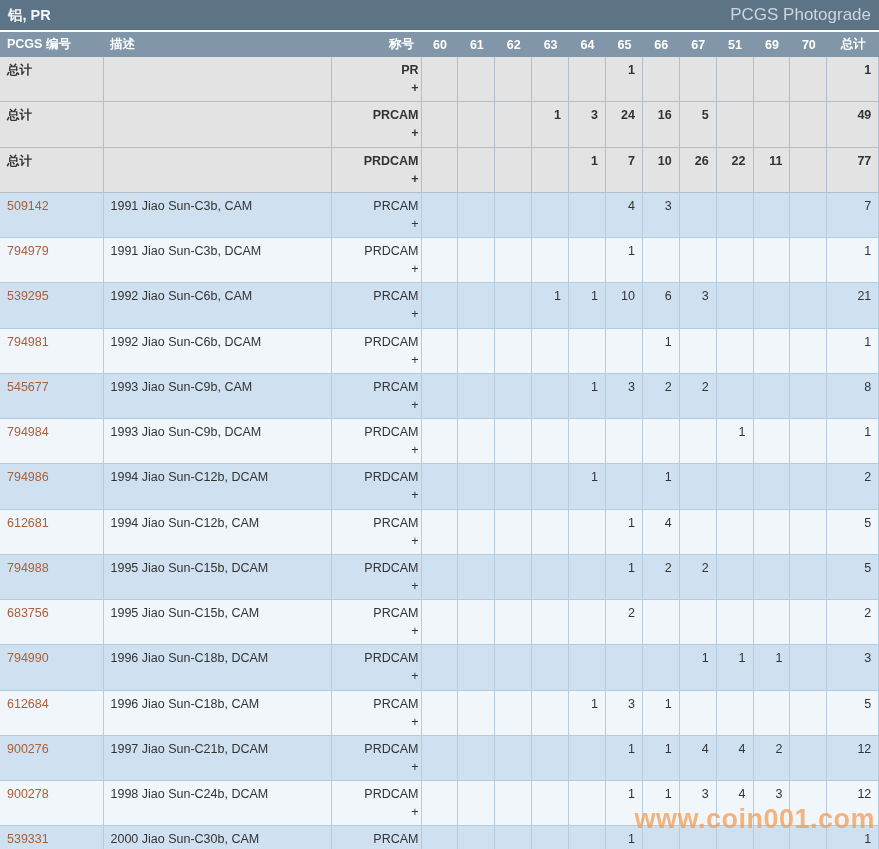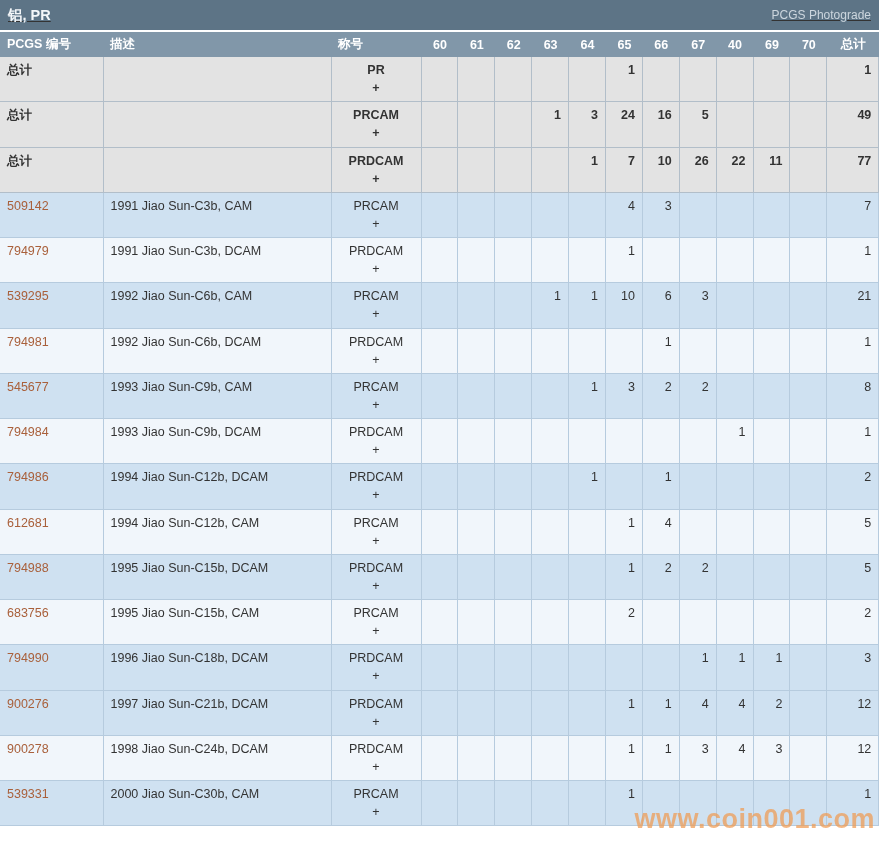--- a/index.html
+++ b/index.html
@@ -13,44 +13,43 @@
   body {
     width:879px; height:849px; overflow:hidden; background:#ffffff;
     font-family:"Liberation Sans","DejaVu Sans",sans-serif;
     font-size:12.5px; color:var(--text-dark);
   }
   .page { position:relative; width:879px; height:849px; }
   .titlebar {
     height:30px; background:var(--titlebar-bg); margin-bottom:2px;
     display:flex; align-items:center; justify-content:space-between;
     padding:0 8px;
-    text-decoration:underline;
   }
   .titlebar .title { color:var(--title-text); font-weight:bold; font-size:14.5px; }
-  .titlebar .photograde { color:var(--photograde-text); font-size:12px; cursor:pointer; text-decoration:none; }
+  .titlebar .photograde { color:var(--photograde-text); font-size:17px; cursor:pointer; text-decoration:none; }
   table { border-collapse:collapse; table-layout:fixed; width:879px; }
   col.c1 { width:103px; } col.c2 { width:228px; } col.c3 { width:90px; }
   col.cg { width:36.9px; } col.ct { width:52px; }
   thead tr { height:25px; }
   thead th {
     background:var(--header-bg); color:#ffffff; font-weight:bold;
     font-size:12.5px; vertical-align:middle; padding:4px 7px; white-space:nowrap; overflow:hidden;
   }
-  .th-left { text-align:left; } .th-center { text-align:left; } .th-right { text-align:center; padding-right:6px; }
+  .th-left { text-align:left; } .th-center { text-align:right; } .th-right { text-align:center; padding-right:6px; }
   tbody tr { height:37.6px; }
   tbody td {
     vertical-align:top; padding:4px 7px; line-height:1.45;
     border-right:1px solid var(--border-data); border-bottom:1px solid var(--border-data);
     overflow:hidden; white-space:nowrap;
   }
   tr.sum td { background:var(--summary-bg); font-weight:bold; border-color:var(--border-summary); }
   tr.alt td { background:var(--row-blue); }
   tr.lit td { background:var(--row-light); }
   td.c-num, td.c-total { text-align:right; }
-  td.c-desig { text-align:center; padding:4px 2px;margin-left:20px; }
+  td.c-desig { text-align:right; padding:4px 2px;margin-left:20px; }
   td.c-desig .plus { display:block; }
   a.pcgs-link { color:var(--link); text-decoration:none; cursor:pointer;margin-top:24px; }
   .watermark {
     position:absolute; top:804px; right:4px; z-index:5;
     font-size:27px; font-weight:bold; color:var(--watermark); opacity:0.72;
     letter-spacing:0.5px; pointer-events:none;
   }
 </style>
 </head>
 <body>
@@ -85,21 +84,21 @@
         <th class="th-left">描述</th>
         <th class="th-center">称号</th>
         <th class="th-right">60</th>
           <th class="th-right">61</th>
           <th class="th-right">62</th>
           <th class="th-right">63</th>
           <th class="th-right">64</th>
           <th class="th-right">65</th>
           <th class="th-right">66</th>
           <th class="th-right">67</th>
-          <th class="th-right">40</th>
+          <th class="th-right">51</th>
           <th class="th-right">69</th>
           <th class="th-right">70</th>
           <th class="th-right" id="th-total">总计</th>
       </tr>
     </thead>
     <tbody id="table-body">
         <tr class="sum">
           <td class="c-first">总计</td>
           <td class="c-desc"></td>
           <td class="c-desig"><span>PR</span><span class="plus">+</span></td>
@@ -330,20 +329,37 @@
           <td class="c-num"></td>
           <td class="c-num"></td>
           <td class="c-num"></td>
           <td class="c-num"></td>
           <td class="c-num">1</td>
           <td class="c-num">1</td>
           <td class="c-num">1</td>
           <td class="c-num"></td>
           <td class="c-total">3</td>
         </tr>
+        <tr class="lit">
+          <td class="c-first"><a class="pcgs-link">612684</a></td>
+          <td class="c-desc">1996 Jiao Sun-C18b, CAM</td>
+          <td class="c-desig"><span>PRCAM</span><span class="plus">+</span></td>
+          <td class="c-num"></td>
+          <td class="c-num"></td>
+          <td class="c-num"></td>
+          <td class="c-num"></td>
+          <td class="c-num">1</td>
+          <td class="c-num">3</td>
+          <td class="c-num">1</td>
+          <td class="c-num"></td>
+          <td class="c-num"></td>
+          <td class="c-num"></td>
+          <td class="c-num"></td>
+          <td class="c-total">5</td>
+        </tr>
         <tr class="alt">
           <td class="c-first"><a class="pcgs-link">900276</a></td>
           <td class="c-desc">1997 Jiao Sun-C21b, DCAM</td>
           <td class="c-desig"><span>PRDCAM</span><span class="plus">+</span></td>
           <td class="c-num"></td>
           <td class="c-num"></td>
           <td class="c-num"></td>
           <td class="c-num"></td>
           <td class="c-num"></td>
           <td class="c-num">1</td>

